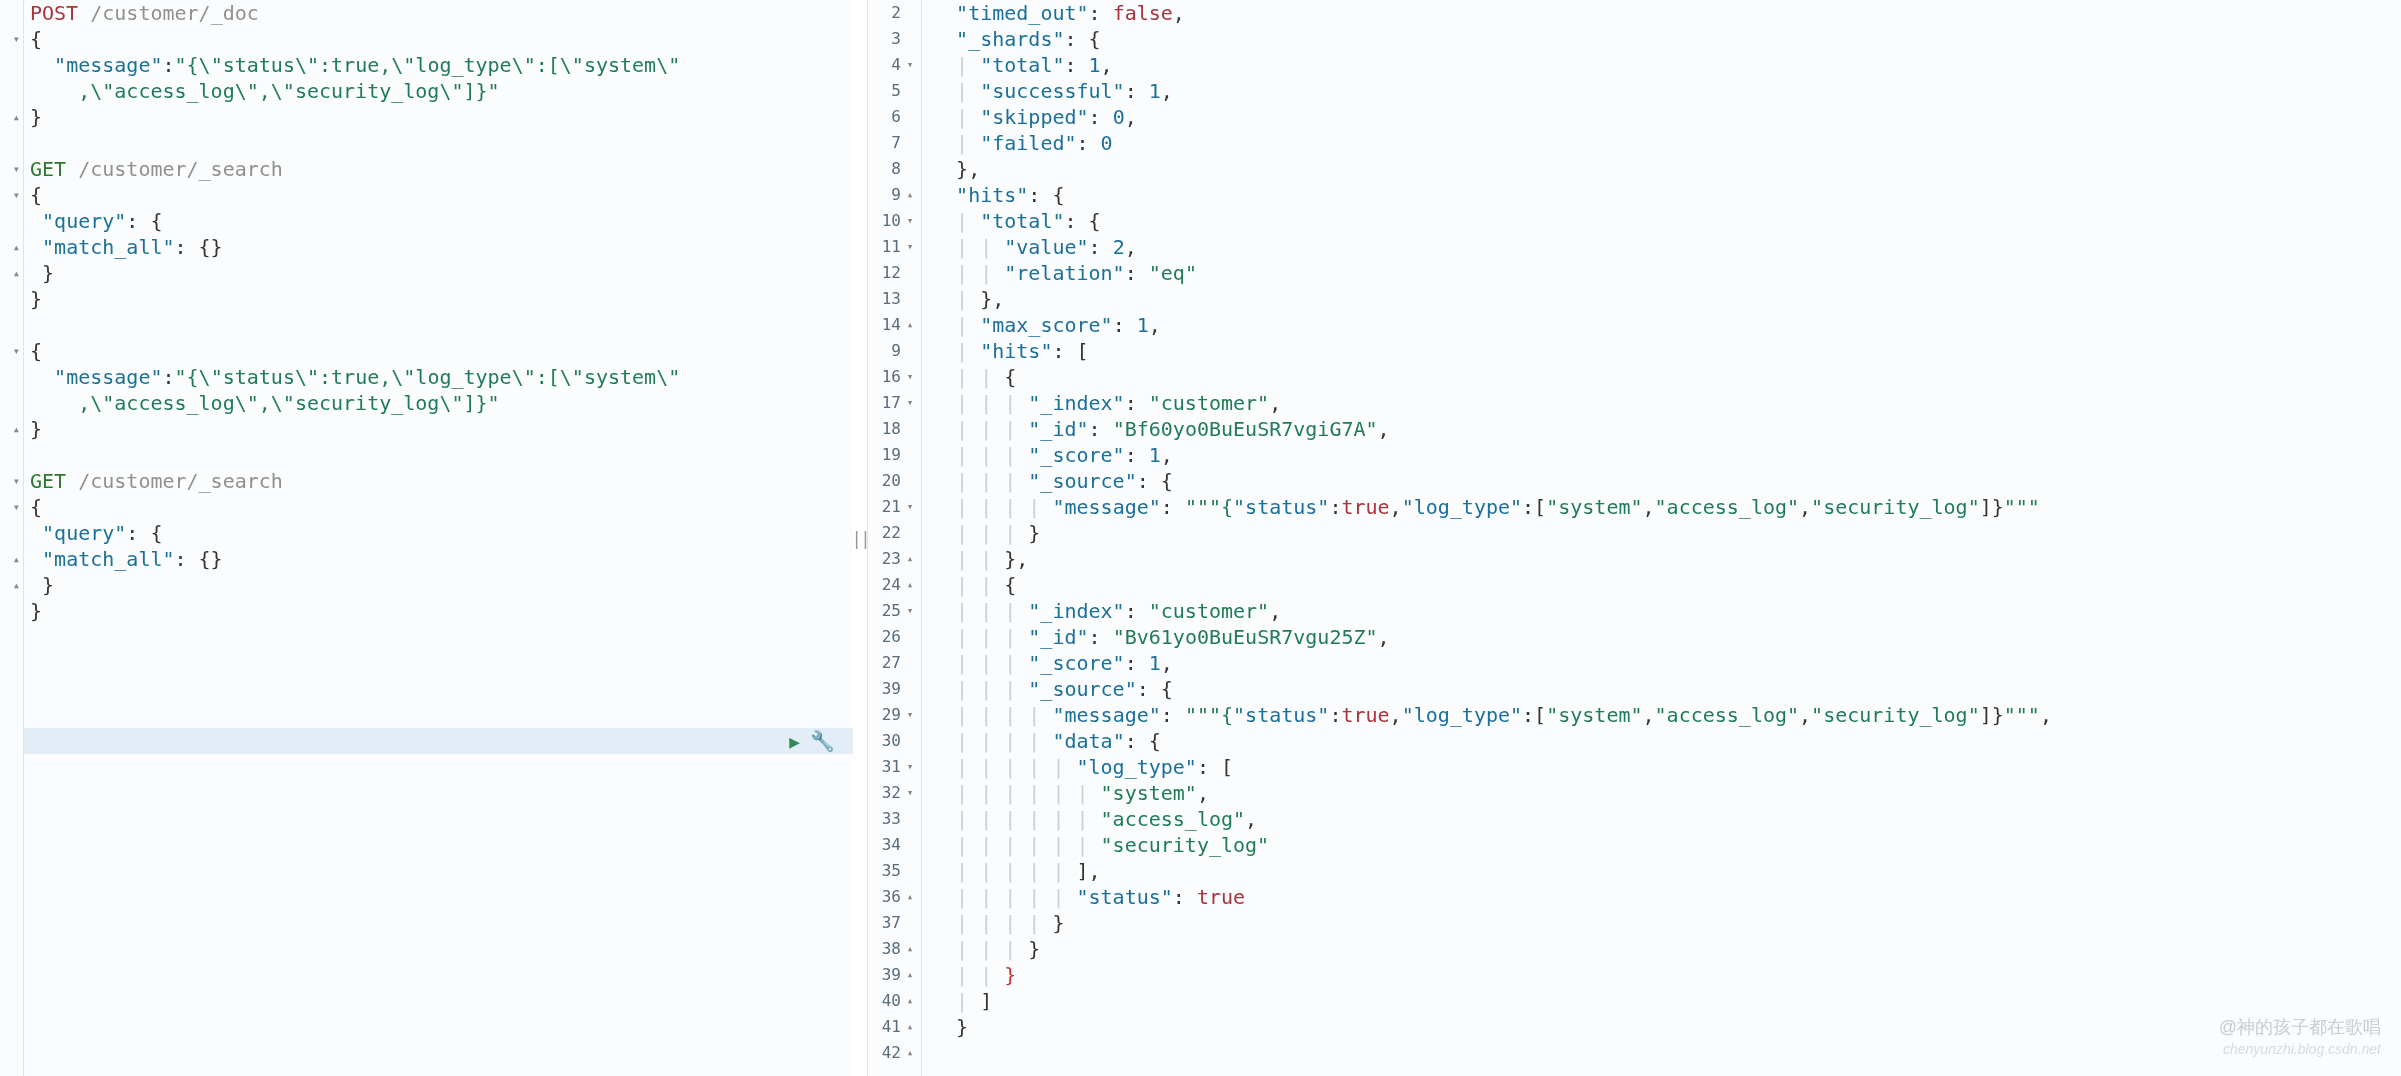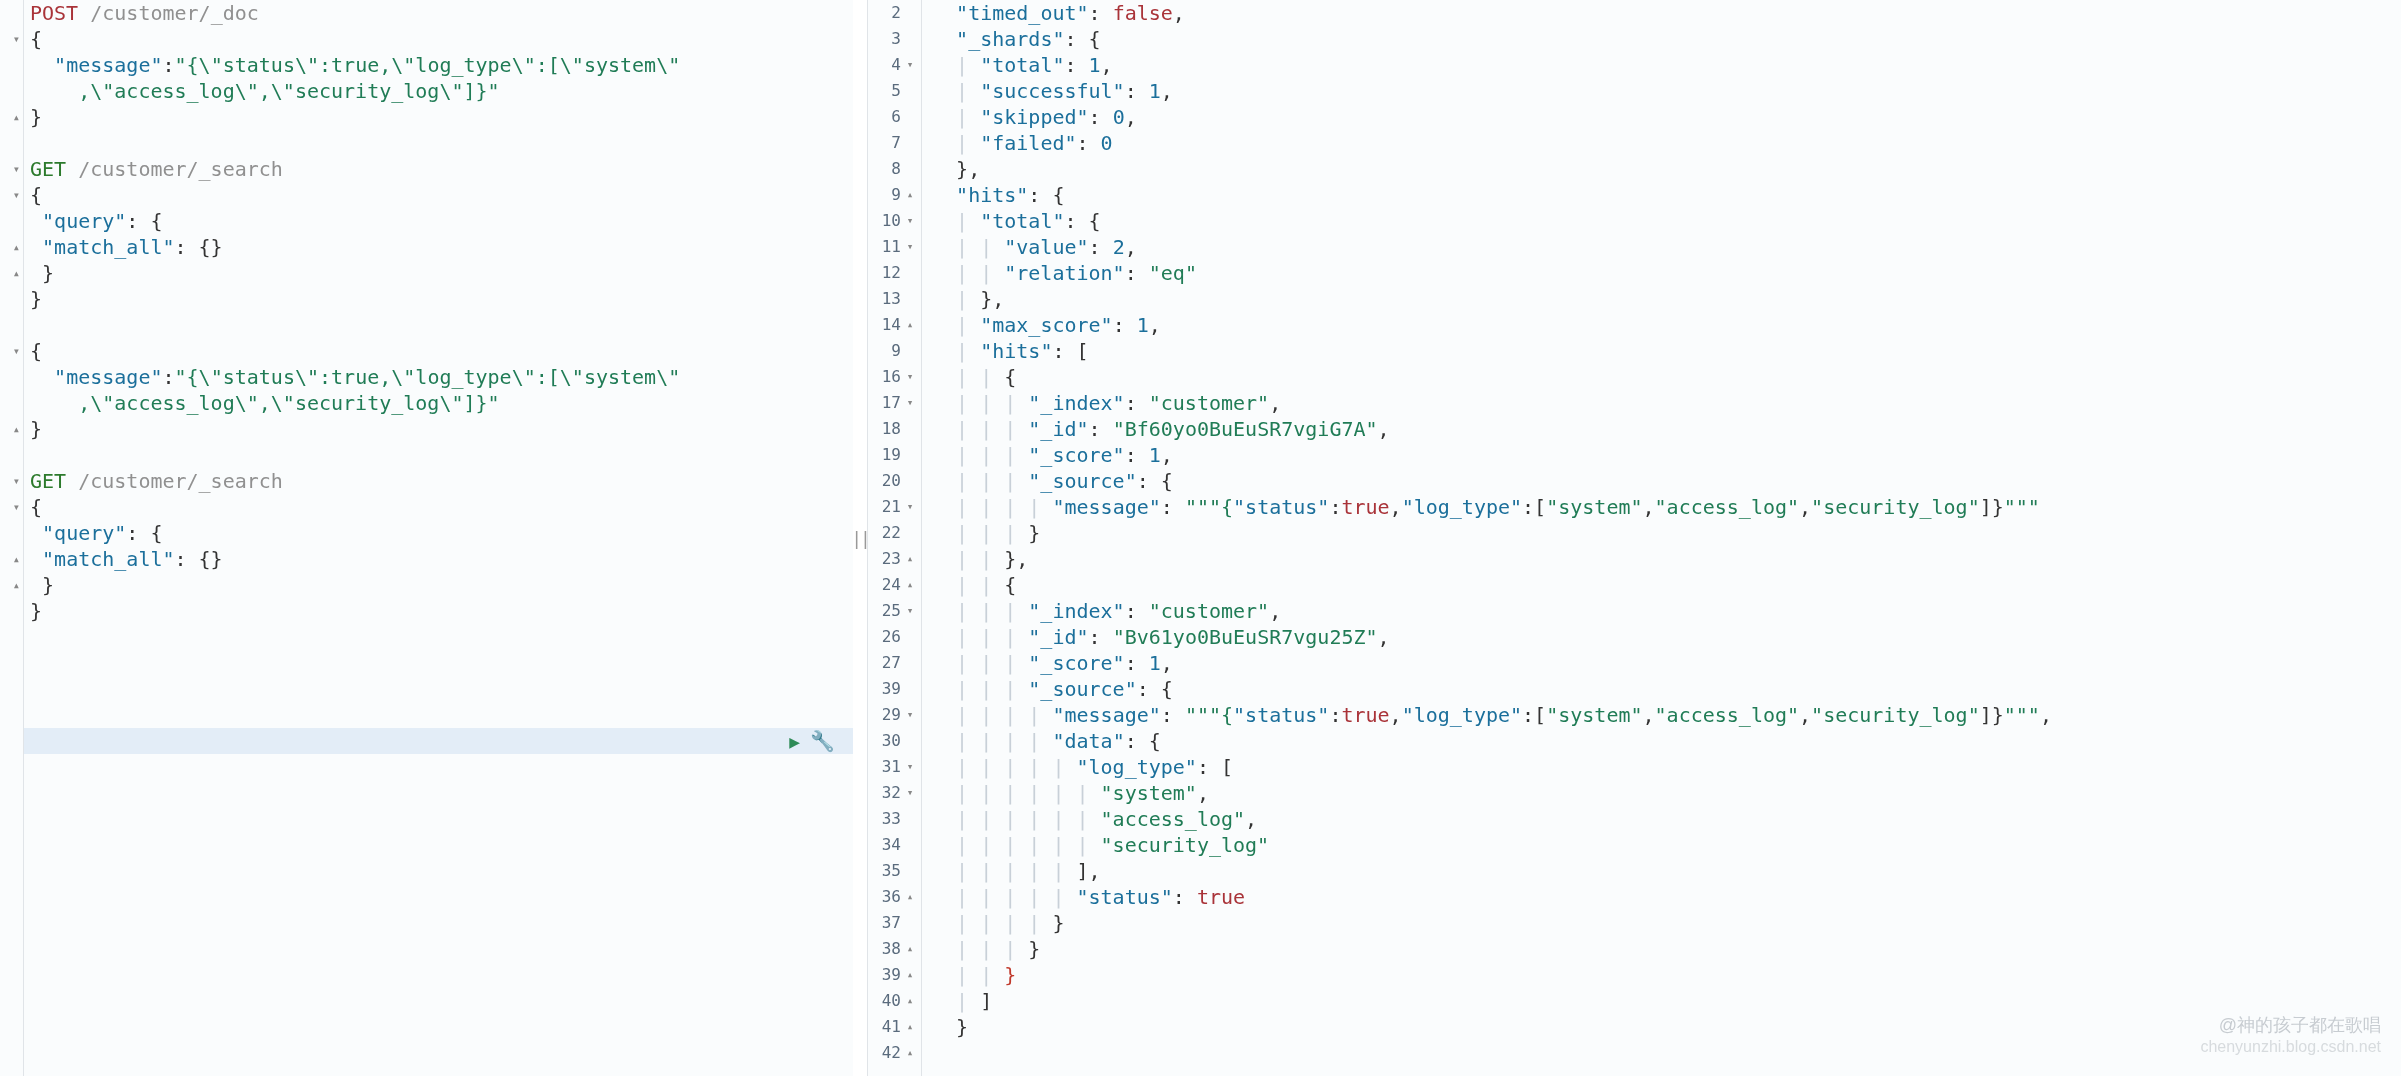--- a/index.html
+++ b/index.html
@@ -90,21 +90,21 @@
 .indent-guide { color: #c8d0d8; }
 .watermark {
   position: absolute;
   right: 20px; bottom: 18px;
   text-align: right;
   color: #c7ccd1;
   font-size: 18px;
   font-family: sans-serif;
   line-height: 1.3;
 }
-.watermark .wm2 { font-size: 16px; color: #d7dbde; }
+.watermark .wm2 { font-size: 14px; color: #d7dbde; font-style: italic; }
 </style>
 </head>
 <body>
 
 <div class="left-pane">
   <div class="left-gutter" id="left-gutter">
       <div class="gl"></div>
       <div class="gl">▾</div>
       <div class="gl"></div>
       <div class="gl"></div>

